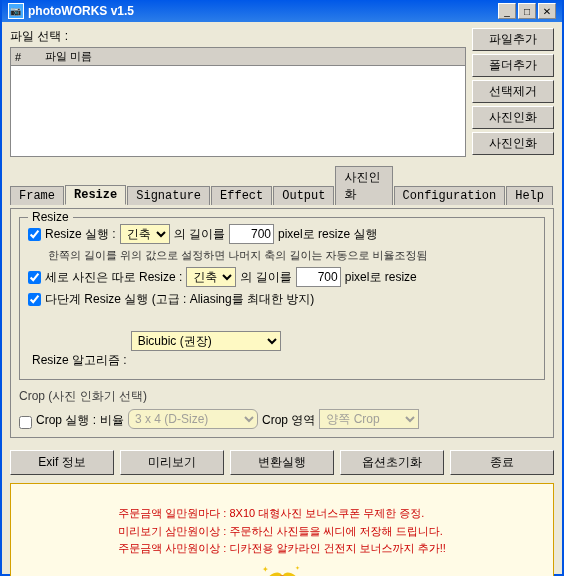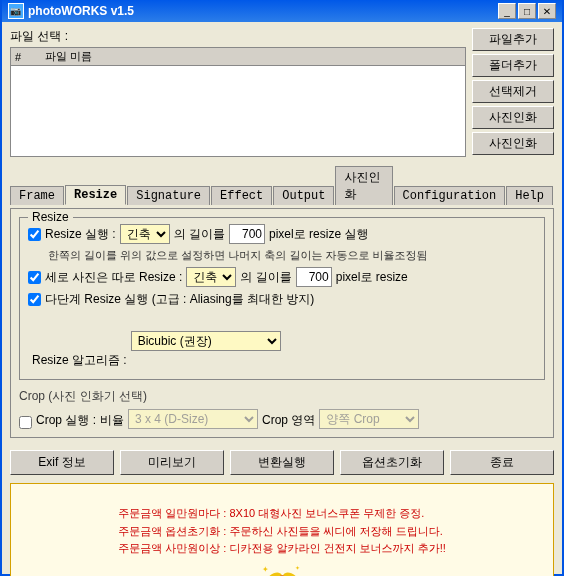--- a/index.html
+++ b/index.html
@@ -195,21 +195,21 @@
       margin: 0;
     }
     .small-select {
       height: 20px;
       font-size: 12px;
       background: #fef9c3;
       border: 1px solid #888;
       padding: 1px 2px;
     }
     .small-input {
-      width: 36px;
+      width: 45px;
       height: 20px;
       font-size: 12px;
       border: 1px solid #888;
       padding: 0 2px;
       text-align: right;
     }
     .note-text {
       font-size: 11px;
       color: #333;
       margin-left: 20px;
@@ -407,21 +407,21 @@
           </select>
         </div>
       </div>
 
       <div class="crop-section">
         <div class="crop-label">Crop (사진 인화기 선택)</div>
         <div class="crop-row">
           <input type="checkbox" style="">
           <span>Crop 실행 :</span>
           <span>비율</span>
-          <select class="small-select" style="width:130px;" disabled="">
+          <select class="small-select" style="width:130px;border-radius:6px;" disabled="">
             <option>3 x 4 (D-Size)</option>
             <option>4 x 6</option>
             <option>5 x 7</option>
           </select>
           <span>Crop 영역</span>
           <select class="small-select" style="width:100px;" disabled="">
             <option>양쪽 Crop</option>
             <option>좌우 Crop</option>
             <option>상하 Crop</option>
           </select>
@@ -434,21 +434,21 @@
       <button class="bottom-btn">Exif 정보</button>
       <button class="bottom-btn">미리보기</button>
       <button class="bottom-btn">변환실행</button>
       <button class="bottom-btn">옵션초기화</button>
       <button class="bottom-btn">종료</button>
     </div>
 
     <div class="ad-banner">
       <div class="ad-text">
         <div class="ad-line">주문금액 일만원마다 : 8X10 대형사진 보너스쿠폰 무제한 증정.</div>
-        <div class="ad-line">주문금액 옵션초기화 : 주문하신 사진들을 씨디에 저장해 드립니다.</div>
+        <div class="ad-line">미리보기 삼만원이상 : 주문하신 사진들을 씨디에 저장해 드립니다.</div>
         <div class="ad-line">주문금액 사만원이상 : 디카전용 알카라인 건전지 보너스까지 추가!!</div>
       </div>
       <div class="ad-icon">
         <svg class="gift-box" viewBox="0 0 45 45" xmlns="http://www.w3.org/2000/svg">
 
           <rect x="5" y="18" width="35" height="5" fill="#e8534a" stroke="#c0392b" stroke-width="0.5"></rect>
           <rect x="7" y="23" width="31" height="17" fill="#e8534a" stroke="#c0392b" stroke-width="0.5"></rect>
 
           <rect x="20" y="18" width="5" height="22" fill="#f1c40f"></rect>
 

